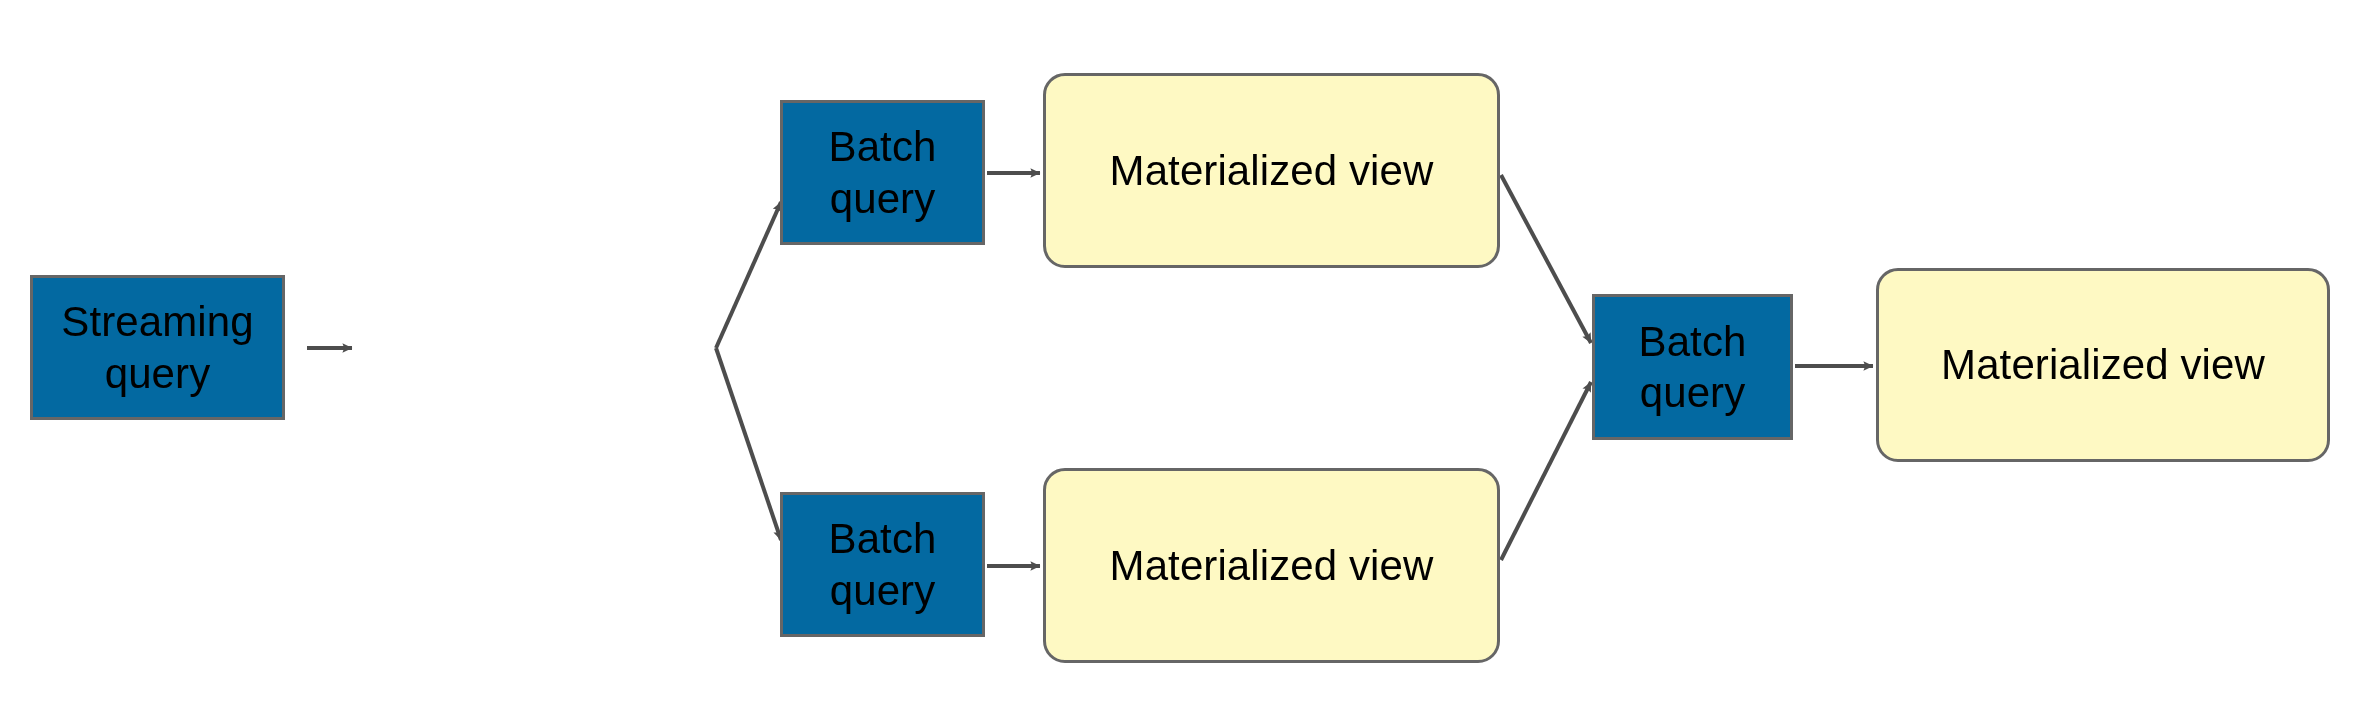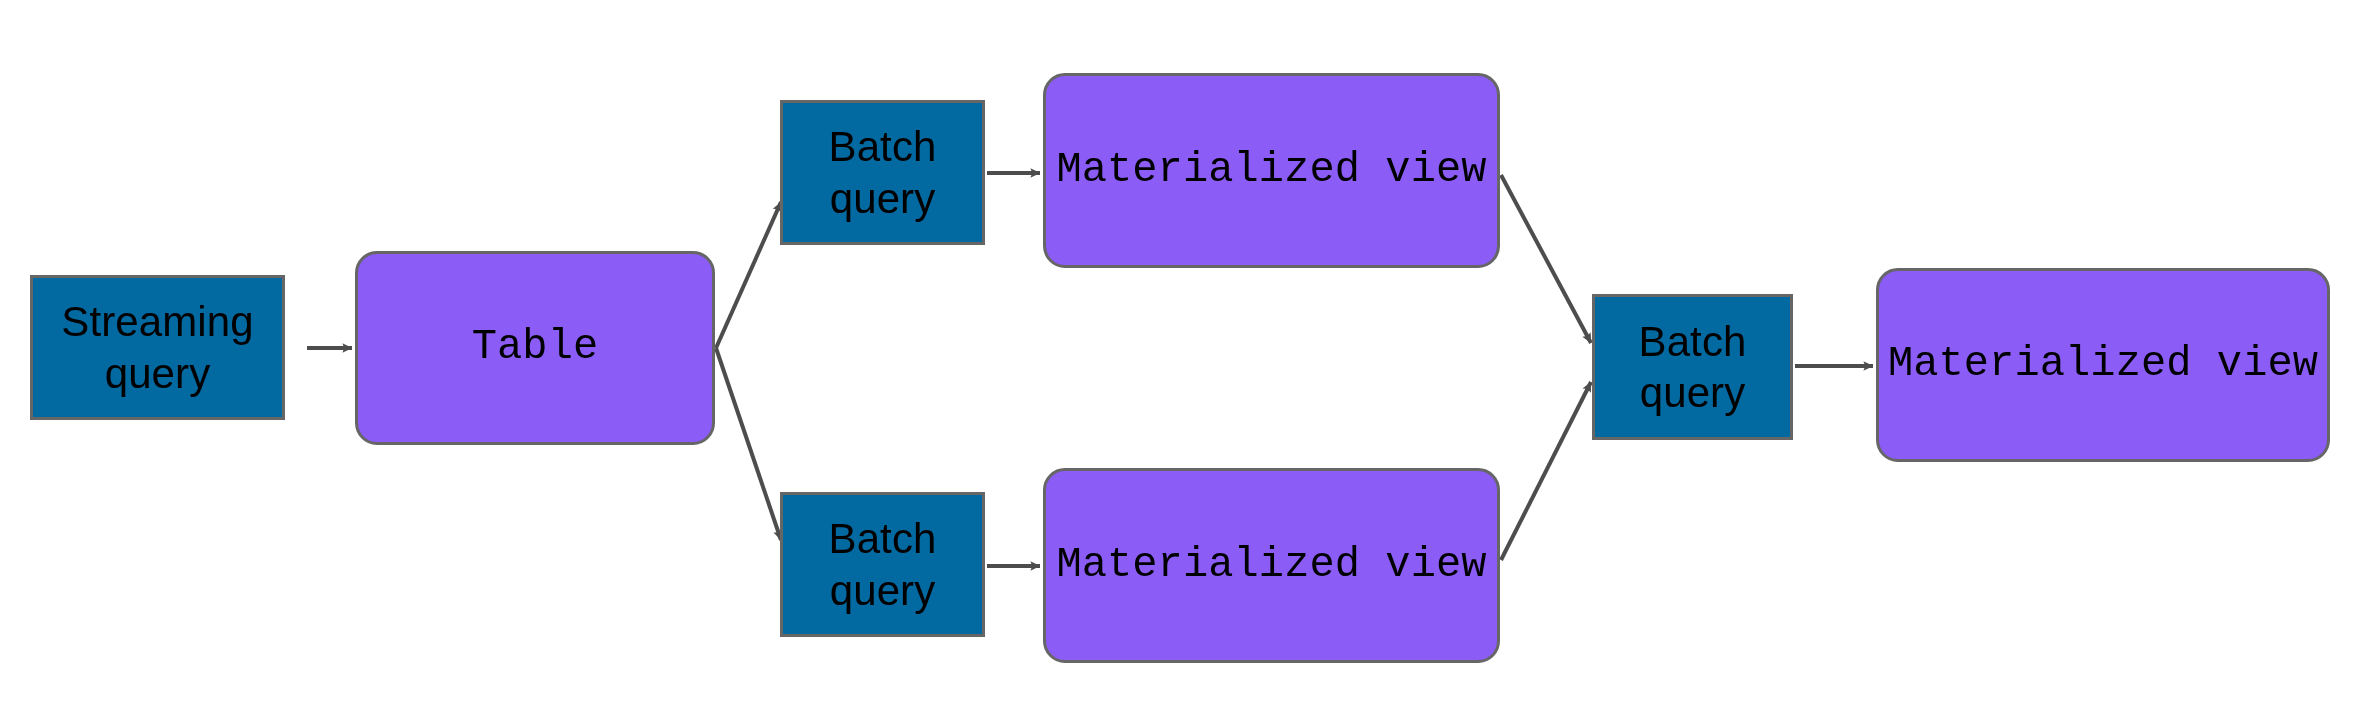--- a/index.html
+++ b/index.html
@@ -39,23 +39,22 @@
     border: 3px solid #666666;
     z-index: 2;
     white-space: pre-line;
     letter-spacing: 0.1px;
   }
   .node.process {
     background: #0369a1;
     border-radius: 0;
   }
   .node.store {
-    background: #8b5cf6;
+    background: #fef9c3;
     border-radius: 22px;
-    font-family: Liberation Mono, monospace;
   }
   .node-label {
     display: block;
     white-space: pre-line;
   }
 </style>
 </head>
 <body>
 
 <div id="canvas">
@@ -85,23 +84,20 @@
 
       <line x1="1795" y1="366" x2="1873" y2="366"></line>
     </g>
   </svg>
 
   <div class="node process" style="left:30px; top:275px; width:255px; height:145px;">
     <span class="node-label">Streaming
 query</span>
   </div>
 
-  <div class="node store" style="left:355px; top:251px; width:360px; height:194px;">
-    <span class="node-label">Table</span>
-  </div>
 
   <div class="node process" style="left:780px; top:100px; width:205px; height:145px;">
     <span class="node-label">Batch
 query</span>
   </div>
 
   <div class="node store" style="left:1043px; top:73px; width:457px; height:195px;">
     <span class="node-label">Materialized view</span>
   </div>
 

